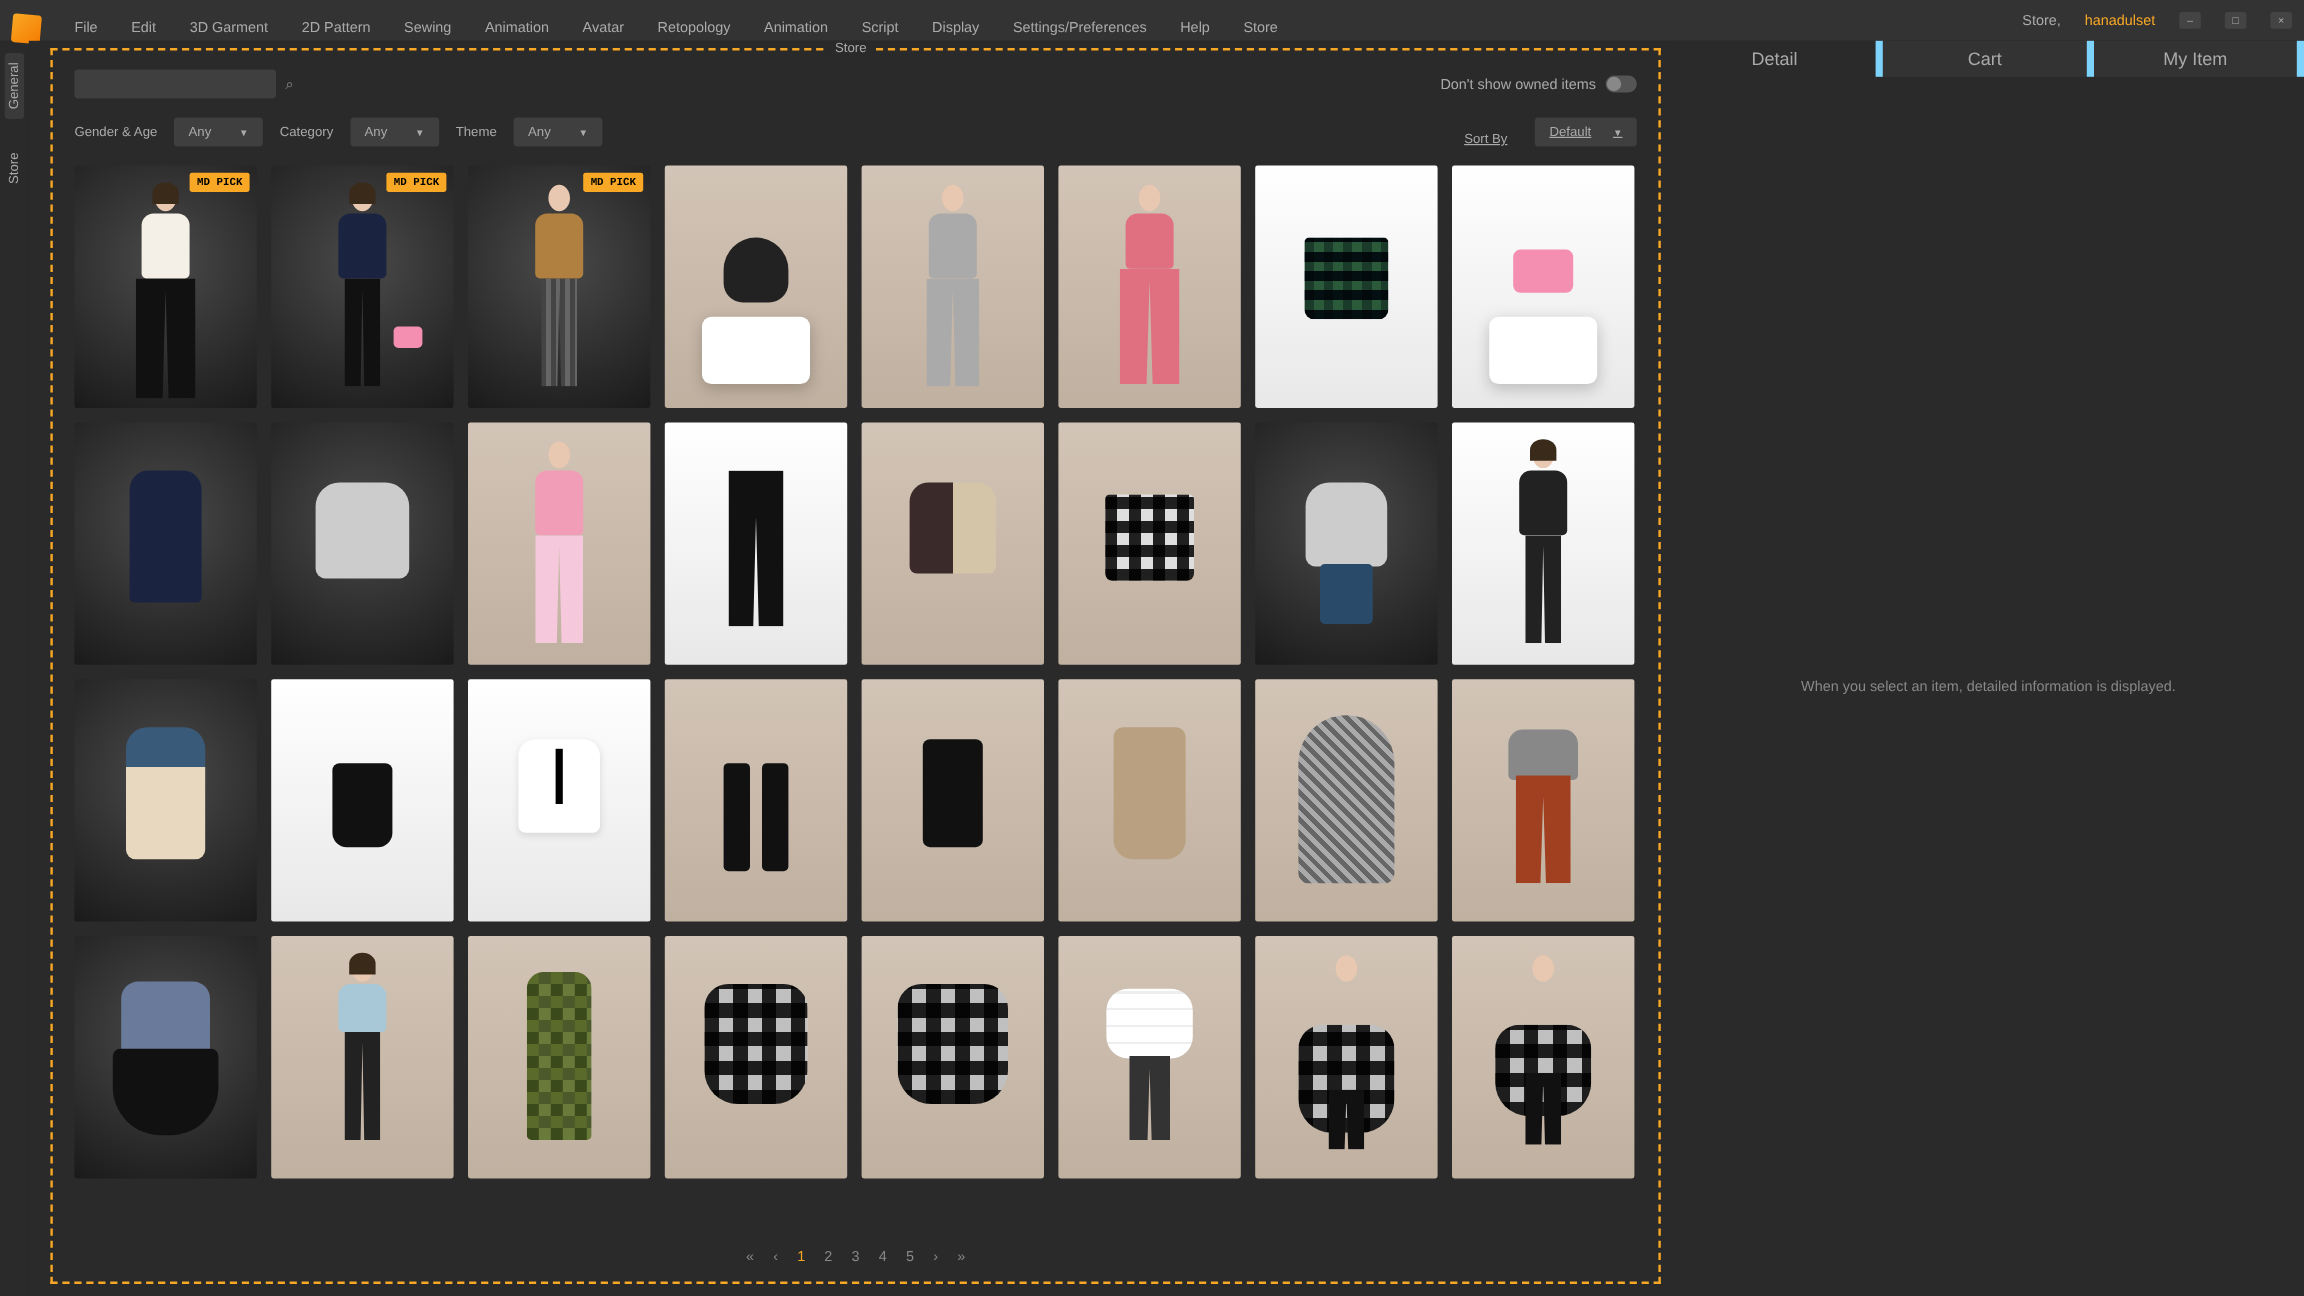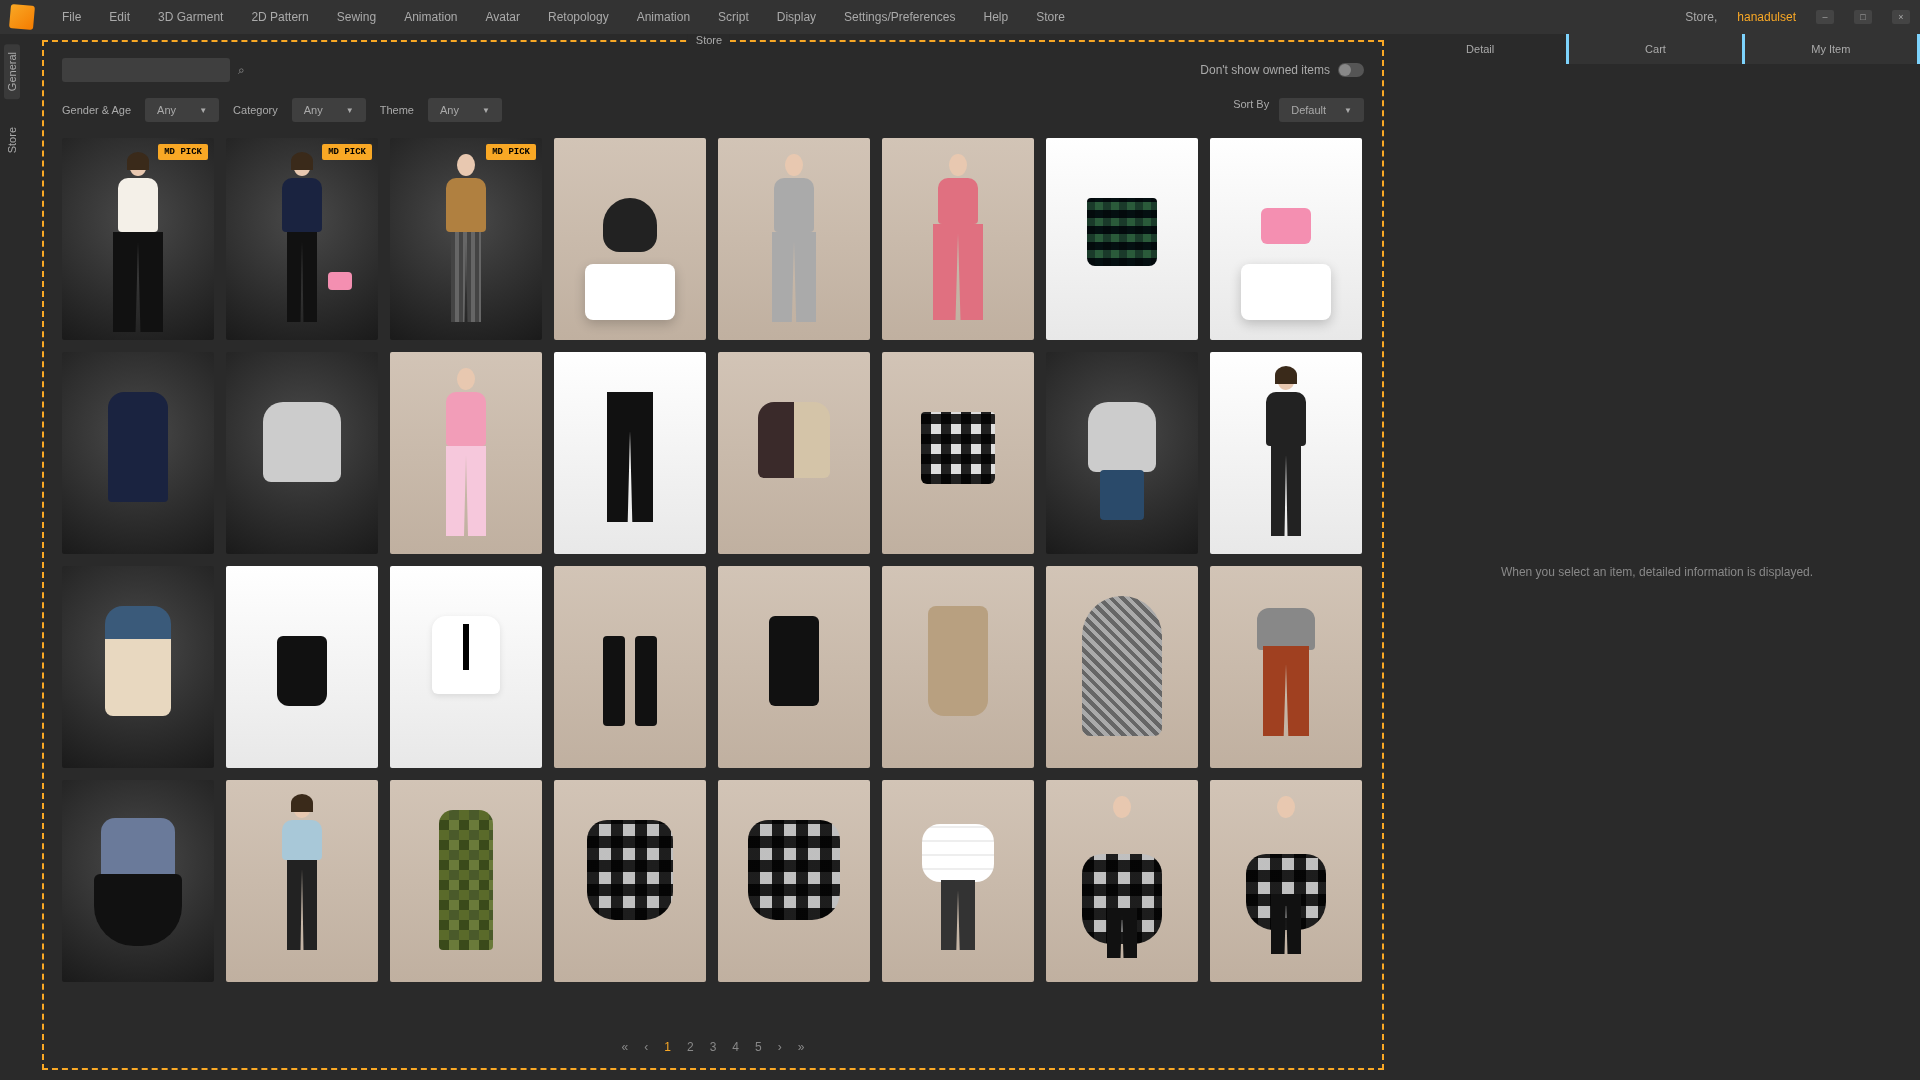--- a/index.html
+++ b/index.html
@@ -1,19 +1,19 @@
 <!DOCTYPE html>
 <html><head>
 <meta charset="utf-8">
 <style>
 * { margin:0; padding:0; box-sizing:border-box; font-family:Arial,sans-serif; }
 body { background:#2a2a2a; width:1920px; height:1080px; overflow:hidden; color:#aaa; font-size:12px; }
 
 
-.menubar { height:34px; background:#333; display:flex; align-items:center; padding:0 10px; }
+.menubar { height:34px; background:#333; display:flex; padding:12px 10px; }
 .logo { width:24px; height:24px; background:linear-gradient(135deg,#f9a825,#f57c00); margin-right:18px; border-radius:3px; transform:rotate(5deg); }
 .menubar .menu { display:flex; gap:8px; }
 .menubar .menu span { padding:4px 10px; cursor:pointer; }
 .menubar .right { margin-left:auto; display:flex; align-items:center; gap:20px; }
 .menubar .right .user { color:#f9a825; }
 .winbtn { width:18px; height:14px; background:#444; border-radius:2px; display:flex; align-items:center; justify-content:center; font-size:9px; color:#aaa; cursor:pointer; }
 
 
 .main { display:flex; height:1046px; }
 .vtabs { width:24px; background:#2a2a2a; display:flex; flex-direction:column; align-items:center; padding-top:10px; gap:20px; }
@@ -29,21 +29,21 @@
 .search { width:168px; height:24px; background:#3f3f3f; border:none; border-radius:3px; padding:0 8px; color:#ccc; }
 .search-icn { margin-left:8px; color:#888; cursor:pointer; font-size:12px; }
 .toggle-row { margin-left:auto; display:flex; align-items:center; gap:8px;justify-content:center; }
 .toggle { width:26px; height:14px; background:#555; border-radius:7px; position:relative; cursor:pointer; }
 .toggle::after { content:''; width:12px; height:12px; background:#888; border-radius:50%; position:absolute; left:1px; top:1px; }
 
 .filters { display:flex; align-items:center; gap:14px; height:28px; margin-bottom:14px; }
 .flabel { font-size:11px; }
 .dropdown { background:#3f3f3f; padding:4px 12px; border-radius:3px; font-size:11px; cursor:pointer; display:flex; align-items:center; gap:18px; min-width:74px; height:24px; }
 .dropdown .arrow { margin-left:auto; font-size:8px; }
-.sort-group { margin-left:auto; display:flex; align-items:flex-start; gap:10px; }
+.sort-group { margin-left:auto; display:flex; align-items:flex-end; gap:23px;text-decoration:underline; }
 
 
 .grid { display:grid; grid-template-columns:repeat(8,152px); gap:12px; margin-bottom:16px; }
 .card { width:152px; height:202px; position:relative; cursor:pointer; overflow:hidden; border-radius:2px; }
 .badge { position:absolute; top:6px; right:6px; background:#f9a825; color:#000; font-size:9px; font-weight:bold; padding:3px 6px; border-radius:2px; z-index:1;font-family:Liberation Mono, monospace; }
 
 
 .bg-dark { background:radial-gradient(circle at 50% 40%,#4a4a4a,#1a1a1a); }
 .bg-beige { background:linear-gradient(180deg,#d2c4b6,#c0b0a0); }
 .bg-white { background:linear-gradient(180deg,#fff,#e8e8e8); }
@@ -85,21 +85,21 @@
 .legs { width:30px; height:90px; clip-path:polygon(0 0,100% 0,100% 100%,55% 100%,50% 10%,45% 100%,0 100%); }
 
 
 .pagination { display:flex; justify-content:center; align-items:center; gap:16px; margin-top:auto; font-size:12px; }
 .pagination span { cursor:pointer; color:#888; }
 .pagination span.active { color:#f9a825; }
 
 
 .rpanel { width:526px; background:#2a2a2a; display:flex; flex-direction:column; }
 .rtabs { display:flex; height:30px; background:#333; }
-.rtab { flex:1; display:flex; align-items:center; justify-content:center; cursor:pointer; font-size:11px; border-right:3px solid #7dd3fc; }
+.rtab { flex:1; display:flex; align-items:center; justify-content:center; cursor:pointer; font-size:15px; border-right:6px solid #7dd3fc; }
 .rtab.active { background:#2a2a2a; }
 .rcontent { flex:1; display:flex; align-items:center; justify-content:center; color:#888; font-size:12px; padding:20px; text-align:center; }
 </style>
 </head>
 <body>
 
 <div class="menubar">
   <div class="logo"></div>
   <div class="menu">
     <span>File</span>

